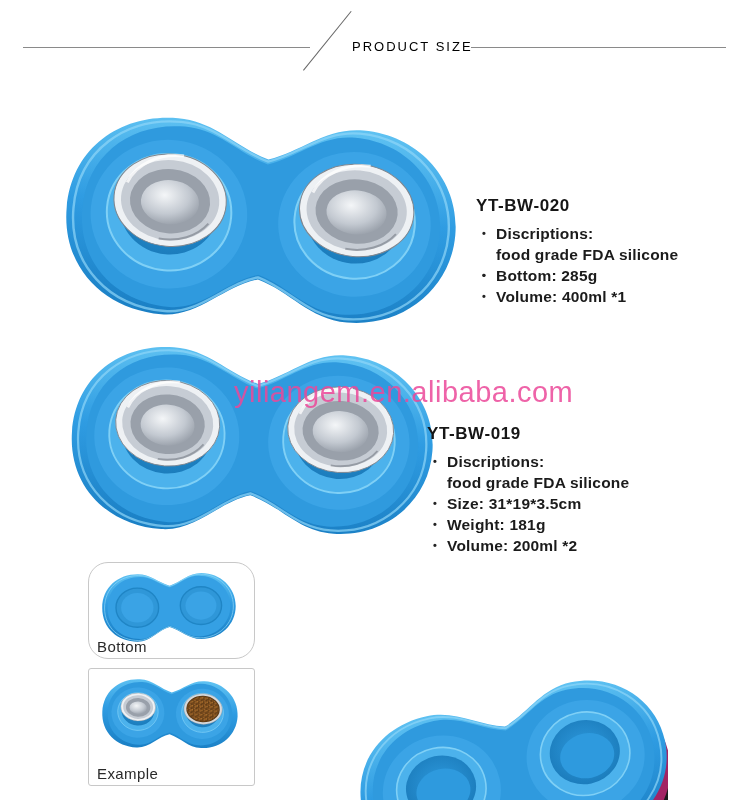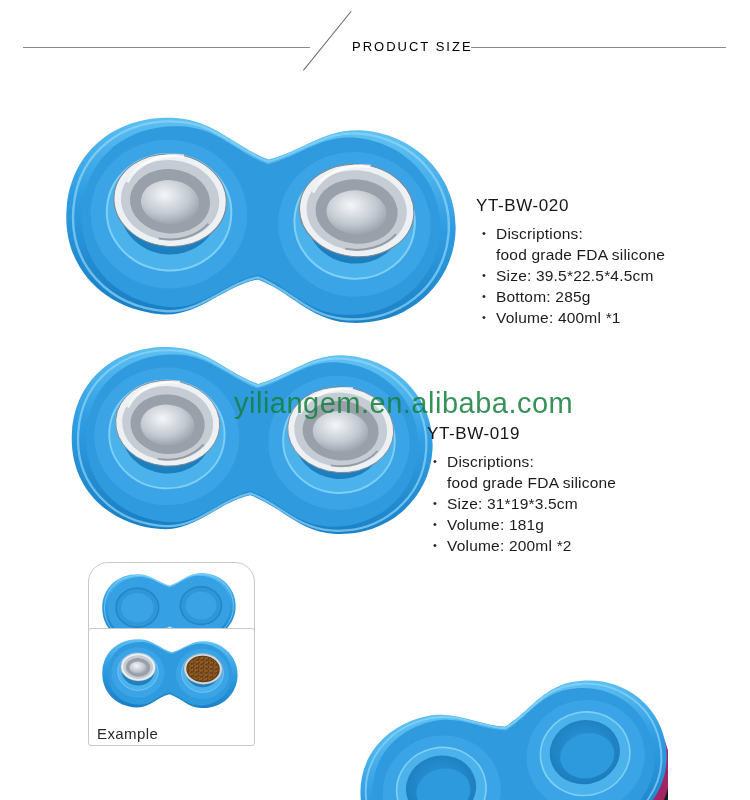--- a/index.html
+++ b/index.html
@@ -17,43 +17,43 @@
   }
   .page-title{
     position:absolute;left:352px;top:39px;font-size:13px;letter-spacing:2px;
     color:#000000;
   }
   
   .prod-svg{position:absolute;}
   .svg-020{left:48px;top:96px;width:432px;height:251px;transform:rotate(5deg);}
   .svg-019{left:55px;top:325px;width:400px;height:233px;transform:rotate(4deg);}
   
-  .spec-block{position:absolute;width:250px;}
+  .spec-block{position:absolute;width:250px;font-weight:bold;}
   .spec-020{left:476px;top:196px;}
   .spec-019{left:427px;top:424px;}
   .model{font-size:17px;letter-spacing:.6px;margin-bottom:7px;color:#161616;}
   .spec-list{list-style:none;margin:0;padding:0;}
   .spec-li{position:relative;padding-left:20px;font-size:15.5px;line-height:21px;
     letter-spacing:.2px;color:#1b1b1b;}
   .spec-li .bullet{
     position:absolute;left:6px;top:0;font-size:11px;line-height:21px;color:#222;
   }
   .spec-li .line2{display:block;}
   
   .watermark{
-    position:absolute;left:234px;top:387px;font-size:29px;letter-spacing:.5px;
-    color:#15803d;opacity:.85;z-index:6;pointer-events:none;white-space:nowrap;
+    position:absolute;left:234px;top:376px;font-size:29px;letter-spacing:.5px;
+    color:#ec4899;opacity:.85;z-index:6;pointer-events:none;white-space:nowrap;
   }
   
   .thumb-box{
     position:absolute;left:88px;width:167px;background:#fff;
     border:1px solid #c8c8c8;border-radius:3px;box-sizing:border-box;
   }
   .thumb-bottom{top:562px;height:97px;border-radius:20px;}
-  .thumb-example{top:628px;height:118px;}
+  .thumb-example{top:668px;height:118px;}
   .thumb-box svg{position:absolute;left:7px;top:1px;}
   .thumb-label{
     position:absolute;left:8px;bottom:3px;font-size:15px;letter-spacing:.4px;
     color:#2a2a2a;
   }
   
   .stack-svg{position:absolute;left:328px;top:648px;width:340px;height:200px;}
   .hidden-defs{position:absolute;width:0;height:0;overflow:hidden;}
 </style>
 </head>
@@ -129,21 +129,20 @@
     <ul class="spec-list">
       <li class="spec-li">
         <span class="bullet">•</span>
         <span class="spec-text">
           <span>Discriptions:</span>
           <span class="line2">food grade FDA silicone</span>
         </span>
       </li>
       <li class="spec-li">
         <span class="bullet">•</span>
-        <span>Size: 39.5*22.5*4.5cm</span>
       </li>
       <li class="spec-li">
         <span class="bullet">•</span>
         <span>Bottom: 285g</span>
       </li>
       <li class="spec-li">
         <span class="bullet">•</span>
         <span>Volume: 400ml *1</span>
       </li>
     </ul>
@@ -190,21 +189,21 @@
           <span>Discriptions:</span>
           <span class="line2">food grade FDA silicone</span>
         </span>
       </li>
       <li class="spec-li">
         <span class="bullet">•</span>
         <span>Size: 31*19*3.5cm</span>
       </li>
       <li class="spec-li">
         <span class="bullet">•</span>
-        <span>Volume: 181g</span>
+        <span>Weight: 181g</span>
       </li>
       <li class="spec-li">
         <span class="bullet">•</span>
         <span>Volume: 200ml *2</span>
       </li>
     </ul>
   </div>
 
   <div class="thumb-box thumb-bottom">
     <svg width="148" height="86" viewBox="0 0 430 250">

